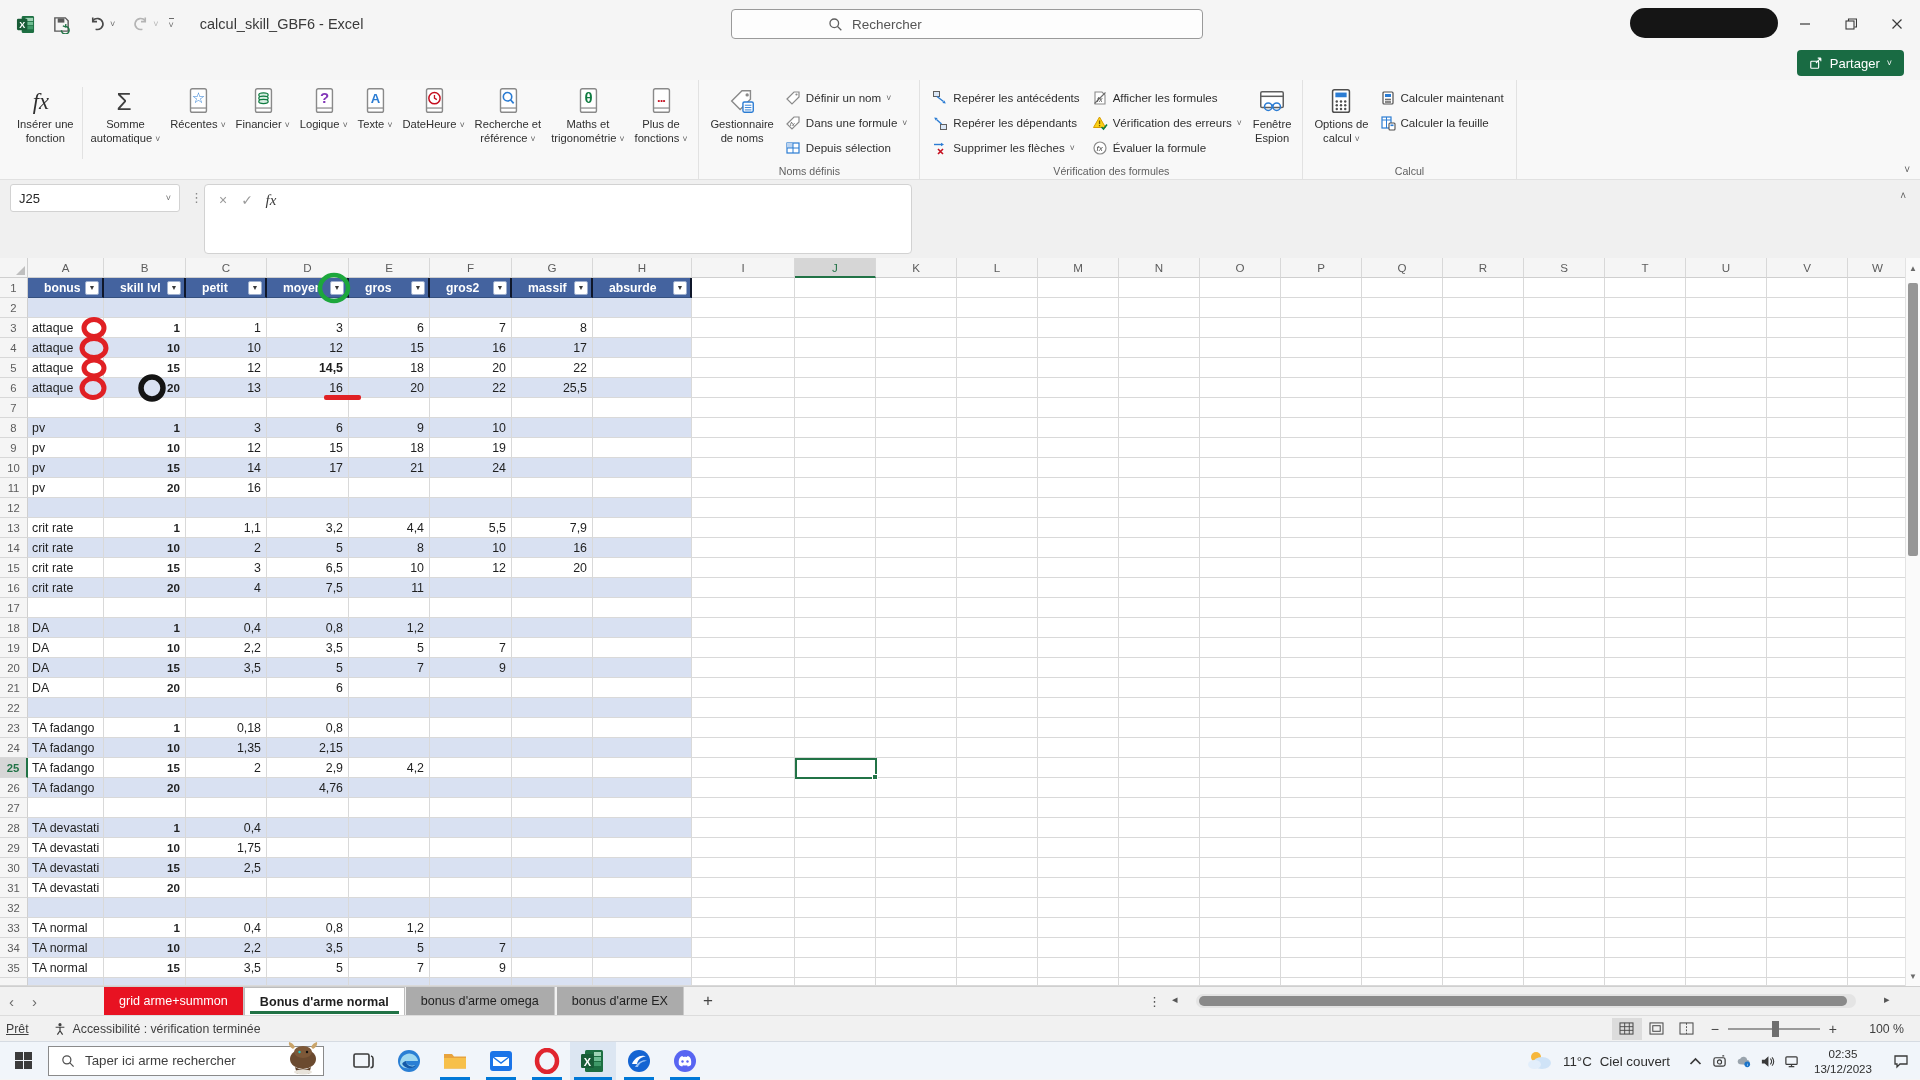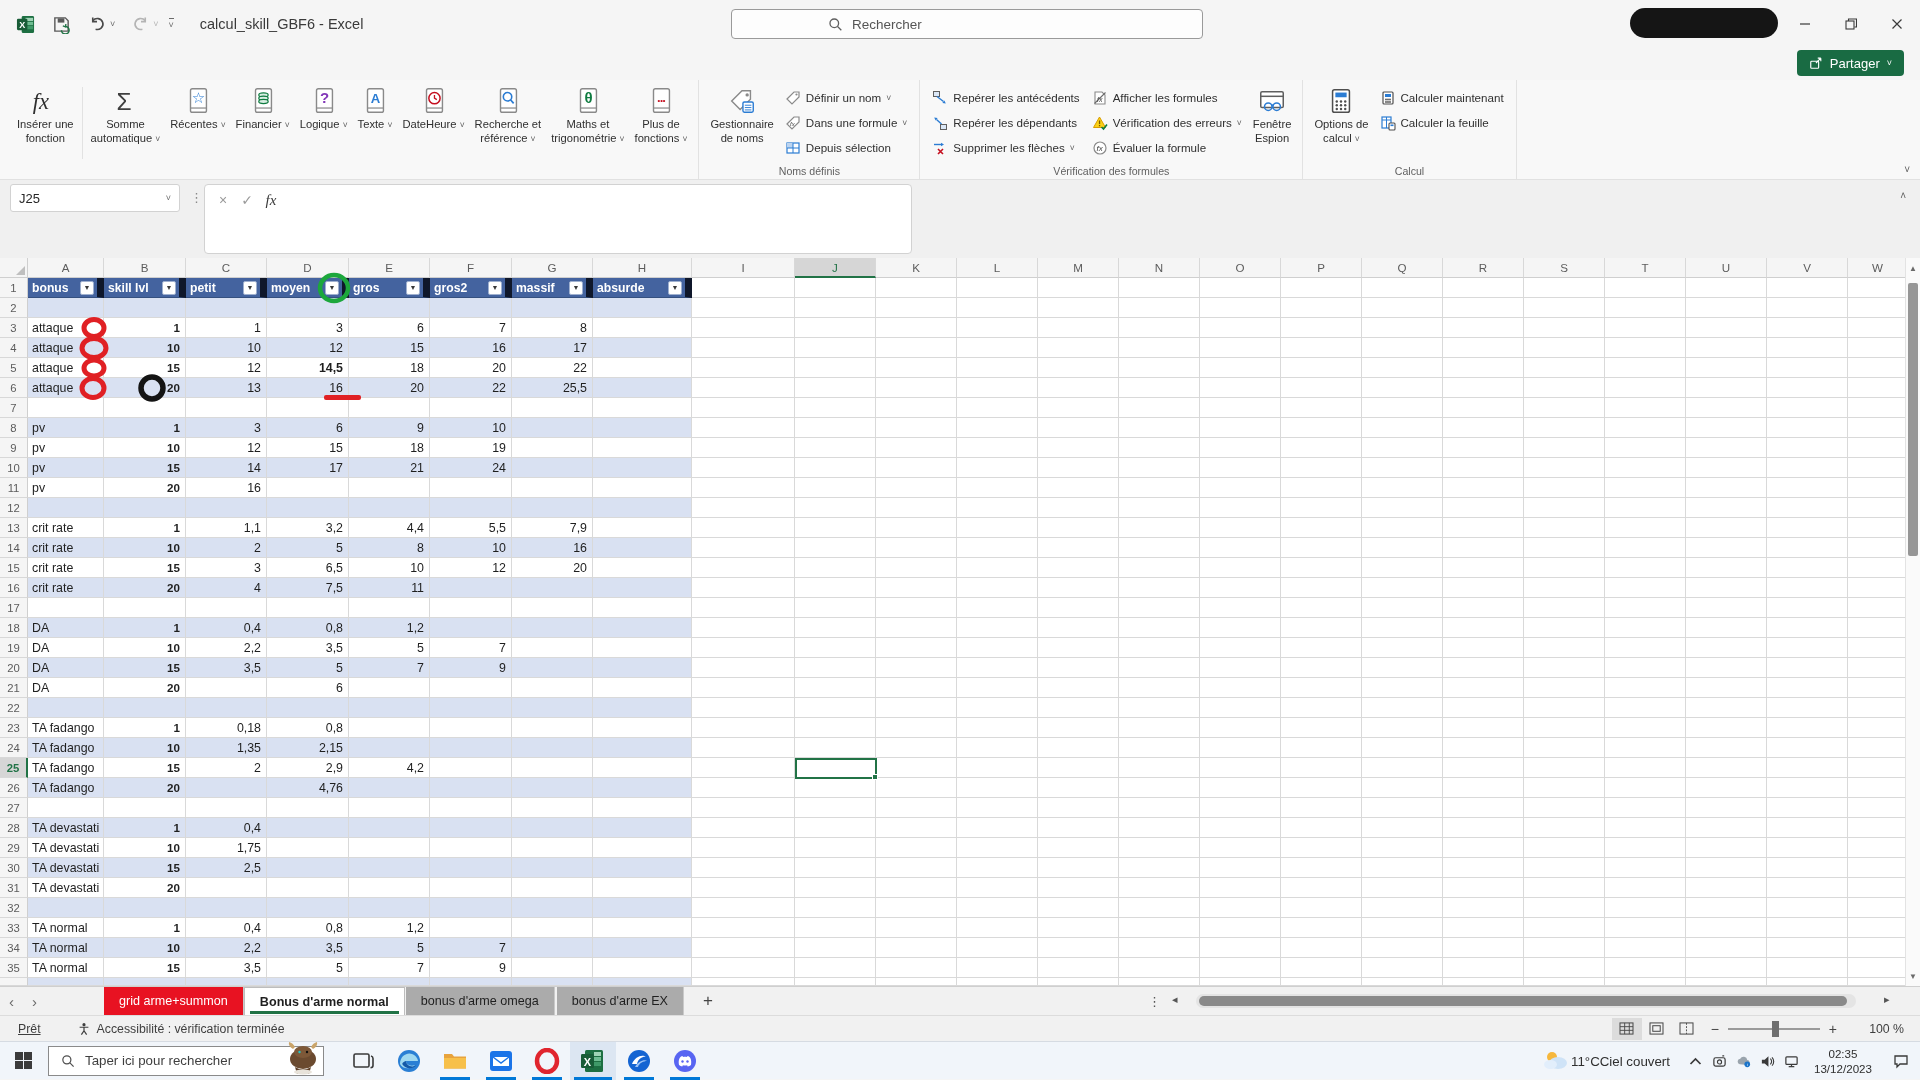--- a/index.html
+++ b/index.html
@@ -76,22 +76,22 @@
   .colhdr.sel { background:#d6d6d6; border-bottom:2px solid #217346; color:#217346; }
   .rowhdr { width:28px; background:#f5f5f5; border-right:1px solid #cfcfcf; border-bottom:1px solid #d8d8d8;
     font-size:11.3px; color:#5c5c5c; display:flex; align-items:center; justify-content:center; flex:none; }
   .rowhdr.sel { background:#d6d6d6; border-right:2px solid #217346; color:#217346; font-weight:bold; }
   .cell { border-right:1px solid #d9d9d9; border-bottom:1px solid #d9d9d9; font-size:12.4px; color:#1f1f1f;
     display:flex; align-items:center; overflow:hidden; white-space:nowrap; flex:none; }
   .cell.txt { padding-left:4px; justify-content:flex-start; }
   .cell.num { padding-right:5px; justify-content:flex-end; }
   .cell.band { background:#d9e1f2; }
   .cell.blvl { font-weight:bold; font-size:11.6px; }
-  .thcell { background:#44639f; border-right:7px solid #0f172a; border-bottom:1px solid #35507f;
-    color:#fff; font-weight:bold; font-size:12.2px; display:flex; align-items:center; padding:0 3px 0 4px; flex:none; overflow:hidden; }
+  .thcell { background:#44639f; border-right:2px solid #0f172a; border-bottom:1px solid #35507f;
+    color:#fff; font-weight:bold; font-size:12.2px; display:flex; align-items:center; padding:0 3px 0 16px; flex:none; overflow:hidden;justify-content:center; }
   .thcell .fltr { margin-left:auto; width:14px; height:14px; background:#fff; border:1px solid #9fb0cf; border-radius:2px;
     display:flex; align-items:center; justify-content:center; flex:none; }
   .thcell .fltr span { font-size:7px; color:#3a3a3a; }
   .partrow { display:flex; height:8px; overflow:hidden; }
   #selbox { position:absolute; left:795px; top:500px; width:82px; height:21px; border:2px solid #217346; }
   #selbox .handle { position:absolute; right:-3px; bottom:-3px; width:6px; height:6px; background:#217346; border:1px solid #fff; }
   .vscroll { position:absolute; right:0; top:0; width:15px; height:728px; background:#fafafa; border-left:1px solid #e3e3e3; }
   .vs-arrow { height:20px; display:flex; align-items:center; justify-content:center; font-size:8px; color:#6a6a6a; }
   .vs-thumb { position:absolute; left:2px; right:2px; top:25px; height:273px; background:#969696; border-radius:2px; }
   .vs-down { position:absolute; bottom:0; left:0; right:0; }
@@ -107,21 +107,21 @@
   .stab.active::after { content:""; position:absolute; left:5px; right:5px; bottom:1px; height:3px; background:#217346; }
   .stab.gray { background:#ababab; color:#1f1f1f; margin:0 1px; }
   .addsheet { font-size:17px; color:#444; padding:0 18px; }
   .tab-ellipsis { position:absolute; left:1148px; font-size:13px; color:#555; }
   .hs-arrow { position:absolute; top:6px; font-size:11px; color:#555; }
   .hscroll { position:absolute; left:1196px; top:7px; width:660px; height:14px; background:#e4e4e4; border-radius:7px; }
   .hs-thumb { position:absolute; left:3px; top:2px; width:648px; height:10px; background:#8a8a8a; border-radius:5px; }
 
   
   .statusbar { position:relative; height:26px; background:#f1f1f1; border-top:1px solid #dcdcdc; display:flex; align-items:center; font-size:12.3px; color:#3f3f3f; }
-  .sb-ready { padding:0 18px;text-decoration:underline; }
+  .sb-ready { padding:0 6px;text-decoration:underline; }
   .sb-access { display:flex; align-items:center; gap:6px; margin-left:18px; }
   .sb-access svg { width:14px; height:14px; }
   .sb-right { position:absolute; right:8px; display:flex; align-items:center; height:100%; }
   .viewbtn { width:30px; height:22px; display:flex; align-items:center; justify-content:center; }
   .viewbtn.sel { background:#dcdcdc; }
   .viewbtn svg { width:15px; height:13px; }
   .zoom-minus,.zoom-plus { font-size:14px; color:#444; padding:0 9px; }
   .zoom-track { position:relative; width:92px; height:2px; background:#9a9a9a; }
   .zoom-thumb { position:absolute; left:44px; top:-7px; width:7px; height:16px; background:#6f6f6f; }
   .zoom-pct { width:52px; text-align:right; margin-left:6px; margin-right:8px; }
@@ -133,21 +133,21 @@
   .tsearch { position:relative; width:276px; height:30px; background:#fff; border:1px solid #8a8a8a; display:flex; align-items:center; padding-left:12px; margin-left:2px; }
   .tsearch svg.mag { width:14px; height:14px; margin-right:10px; }
   .tsearch span { font-size:13.3px; color:#3f3f3f; }
   .tsearch .yak { position:absolute; right:2px; bottom:0; width:40px; height:34px; }
   .tile { width:46px; height:38px; display:flex; align-items:center; justify-content:center; position:relative; flex:none; }
   .tile svg { width:26px; height:26px; }
   .tile.active { background:#dce6f2; }
   .tile .ind { position:absolute; left:8px; right:8px; bottom:0; height:3px; background:#0078d7; }
   .tile.active .ind { left:4px; right:4px; }
   .tray { position:absolute; right:0; top:0; height:38px; display:flex; align-items:center; }
-  .weather { display:flex; align-items:center; gap:0; margin-right:14px; }
+  .weather { display:flex; align-items:center; gap:8px; margin-right:14px; }
   .weather svg { width:30px; height:24px; }
   .weather span { font-size:13.3px; color:#2f2f2f; }
   .trayic { width:24px; height:38px; display:flex; align-items:center; justify-content:center; color:#3a3a3a; }
   .trayic svg { width:15px; height:15px; }
   .clockblk { text-align:center; font-size:11.6px; color:#2f2f2f; line-height:1.3; margin:0 10px; }
   .notif { width:38px; height:38px; display:flex; align-items:center; justify-content:center; }
   .notif svg { width:16px; height:16px; }
 </style>
 </head>
 <body>
@@ -1616,21 +1616,21 @@
           <rect x="9" y="0" width="8" height="8" fill="#3b3b3b"></rect>
           <rect x="0" y="9" width="8" height="8" fill="#3b3b3b"></rect>
           <rect x="9" y="9" width="8" height="8" fill="#3b3b3b"></rect>
         </svg>
     </span>
     <div class="tsearch">
       <svg class="mag" viewBox="0 0 16 16">
           <circle cx="6.7" cy="6.7" r="4.6" fill="none" stroke="#4f4f4f" stroke-width="1.4"></circle>
           <line x1="10.2" y1="10.2" x2="14.4" y2="14.4" stroke="#4f4f4f" stroke-width="1.4"></line>
         </svg>
-      <span>Taper ici pour rechercher</span>
+      <span>Taper ici arme rechercher</span>
       <svg class="yak" viewBox="0 0 40 34">
           <ellipse cx="22" cy="18" rx="13" ry="10" fill="#6b4a2f"></ellipse>
           <ellipse cx="22" cy="11" rx="9" ry="6" fill="#7d5838"></ellipse>
           <path d="M12 8 q-5 -3 -4 -7 q4 1 6 5" fill="#caa46a"></path>
           <path d="M32 8 q5 -3 4 -7 q-4 1 -6 5" fill="#caa46a"></path>
           <circle cx="18.5" cy="11" r="1.2" fill="#20c7c7"></circle>
           <circle cx="26" cy="11" r="1.2" fill="#111"></circle>
           <path d="M14 26 q8 5 16 0 l-2 7 h-12 Z" fill="#5d3f27"></path>
           <ellipse cx="22" cy="31" rx="9" ry="2.5" fill="#e8e3da"></ellipse>
         </svg>

